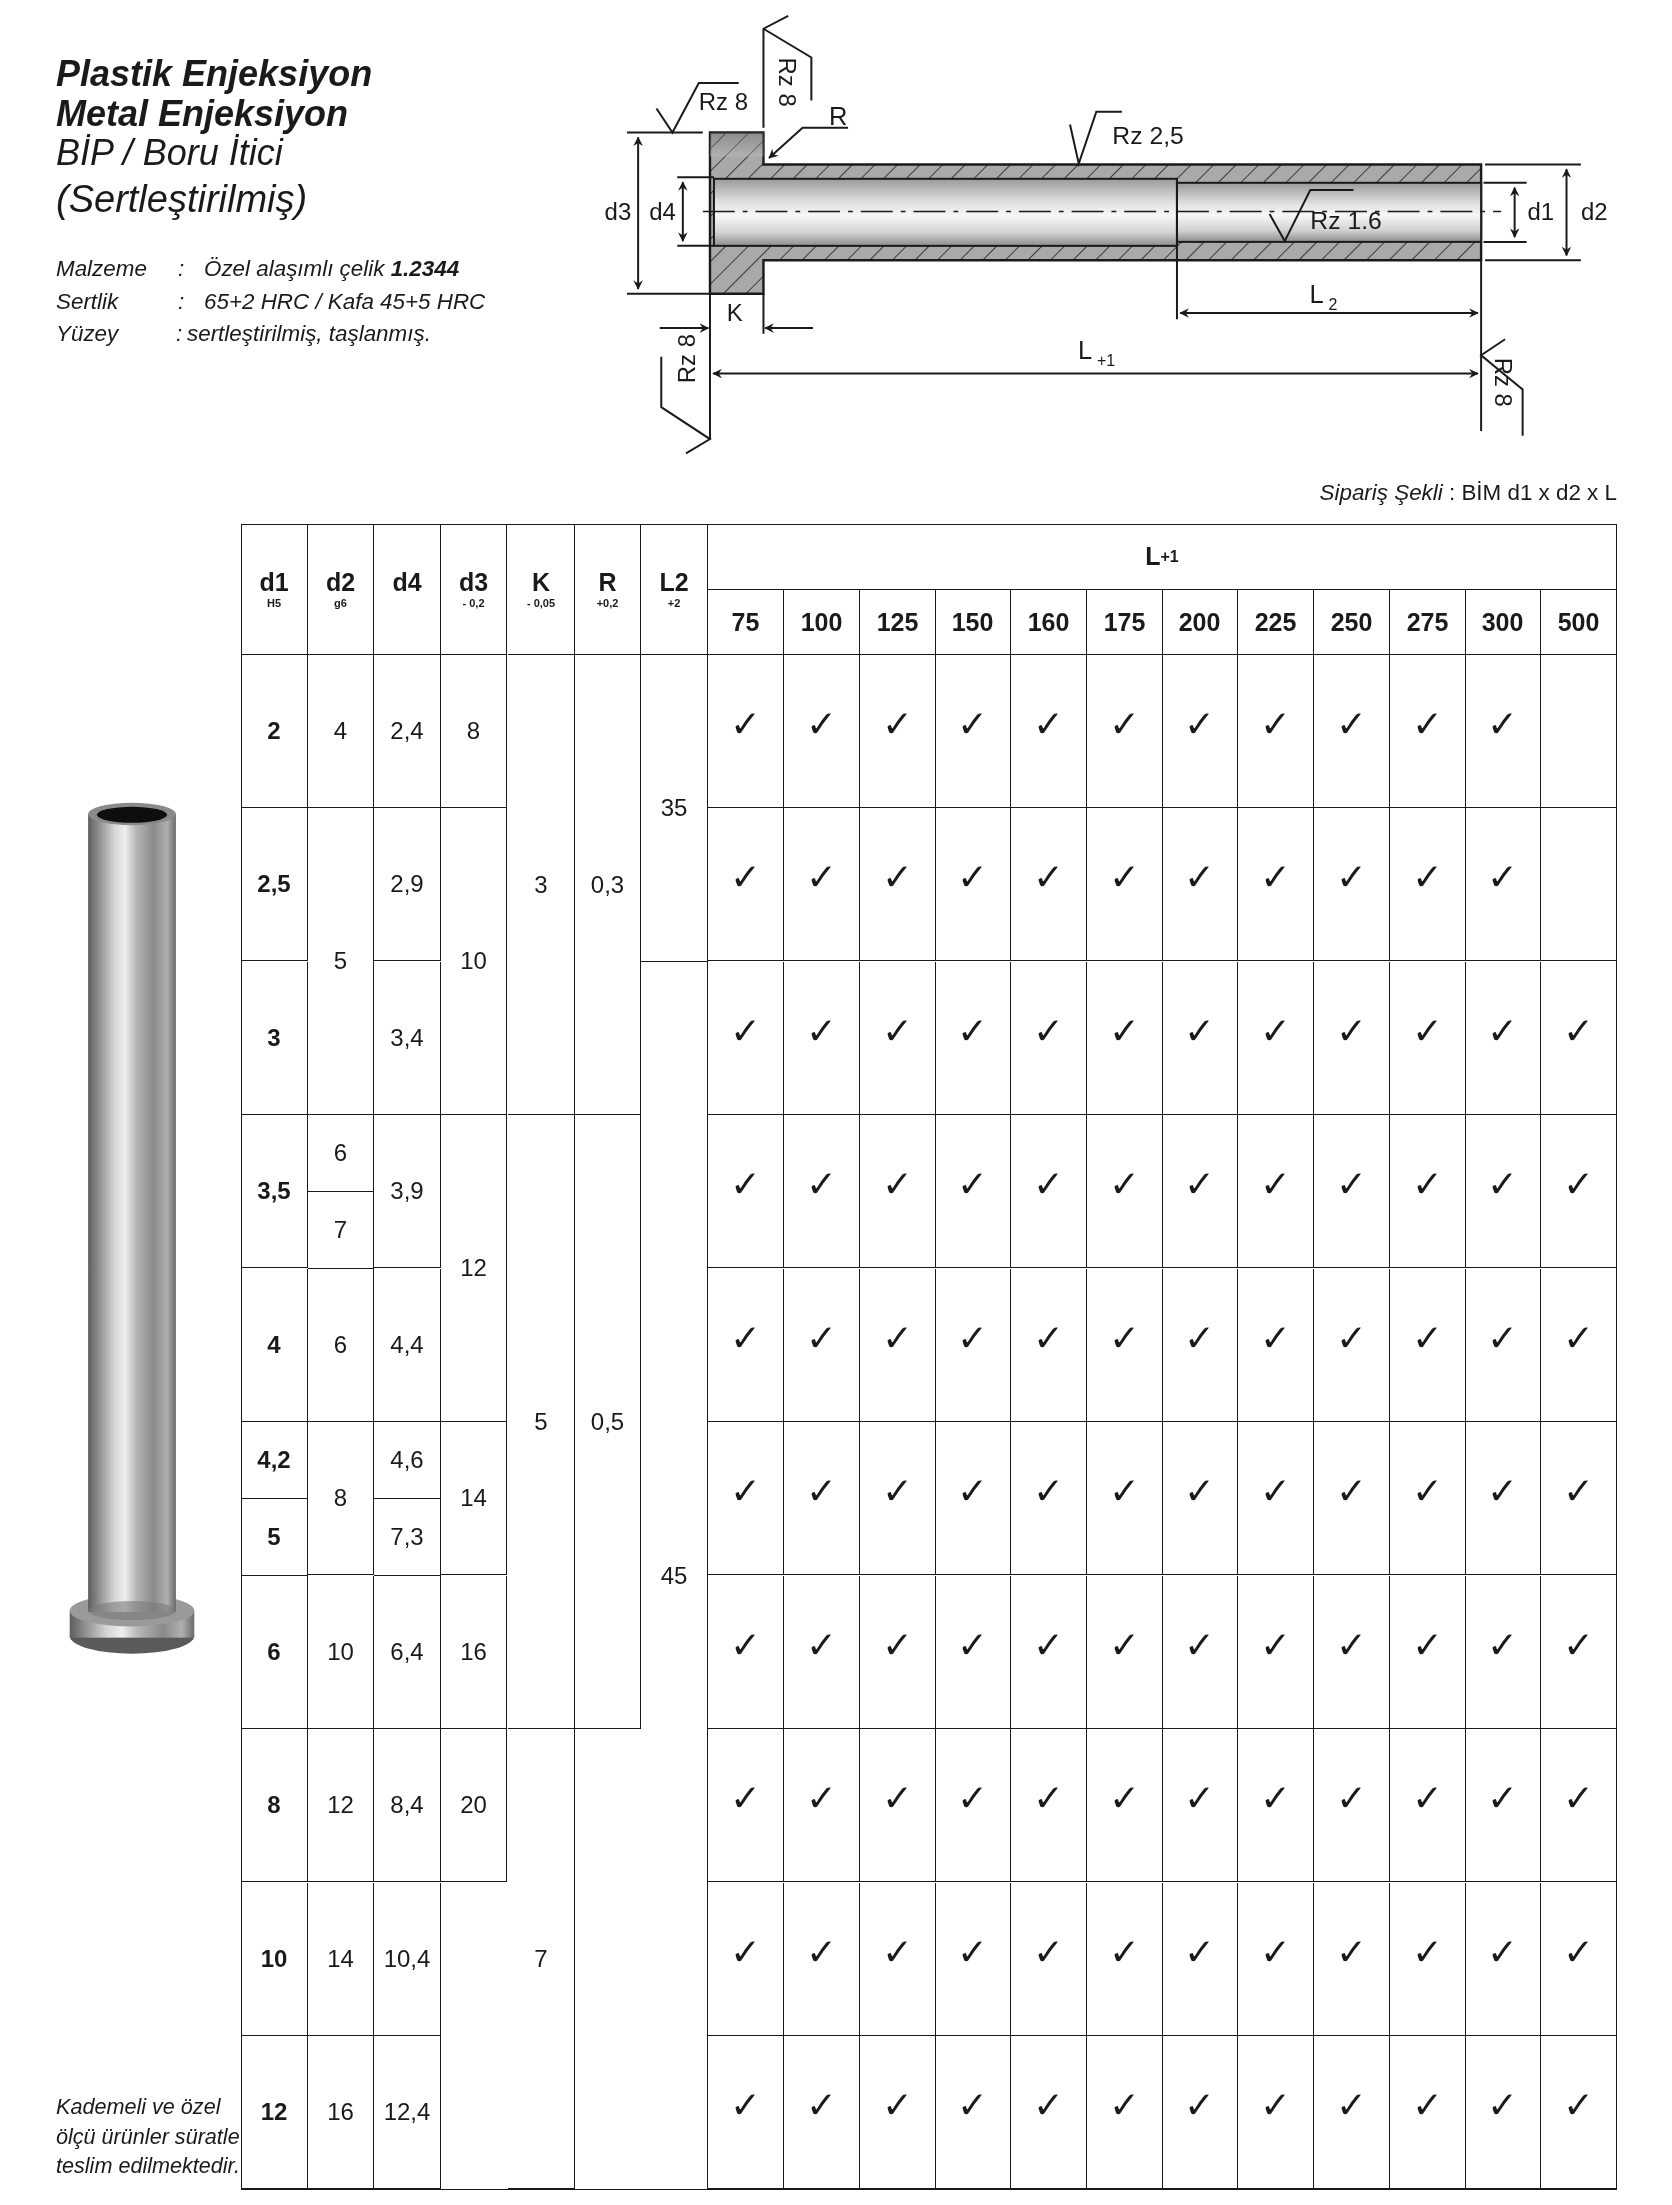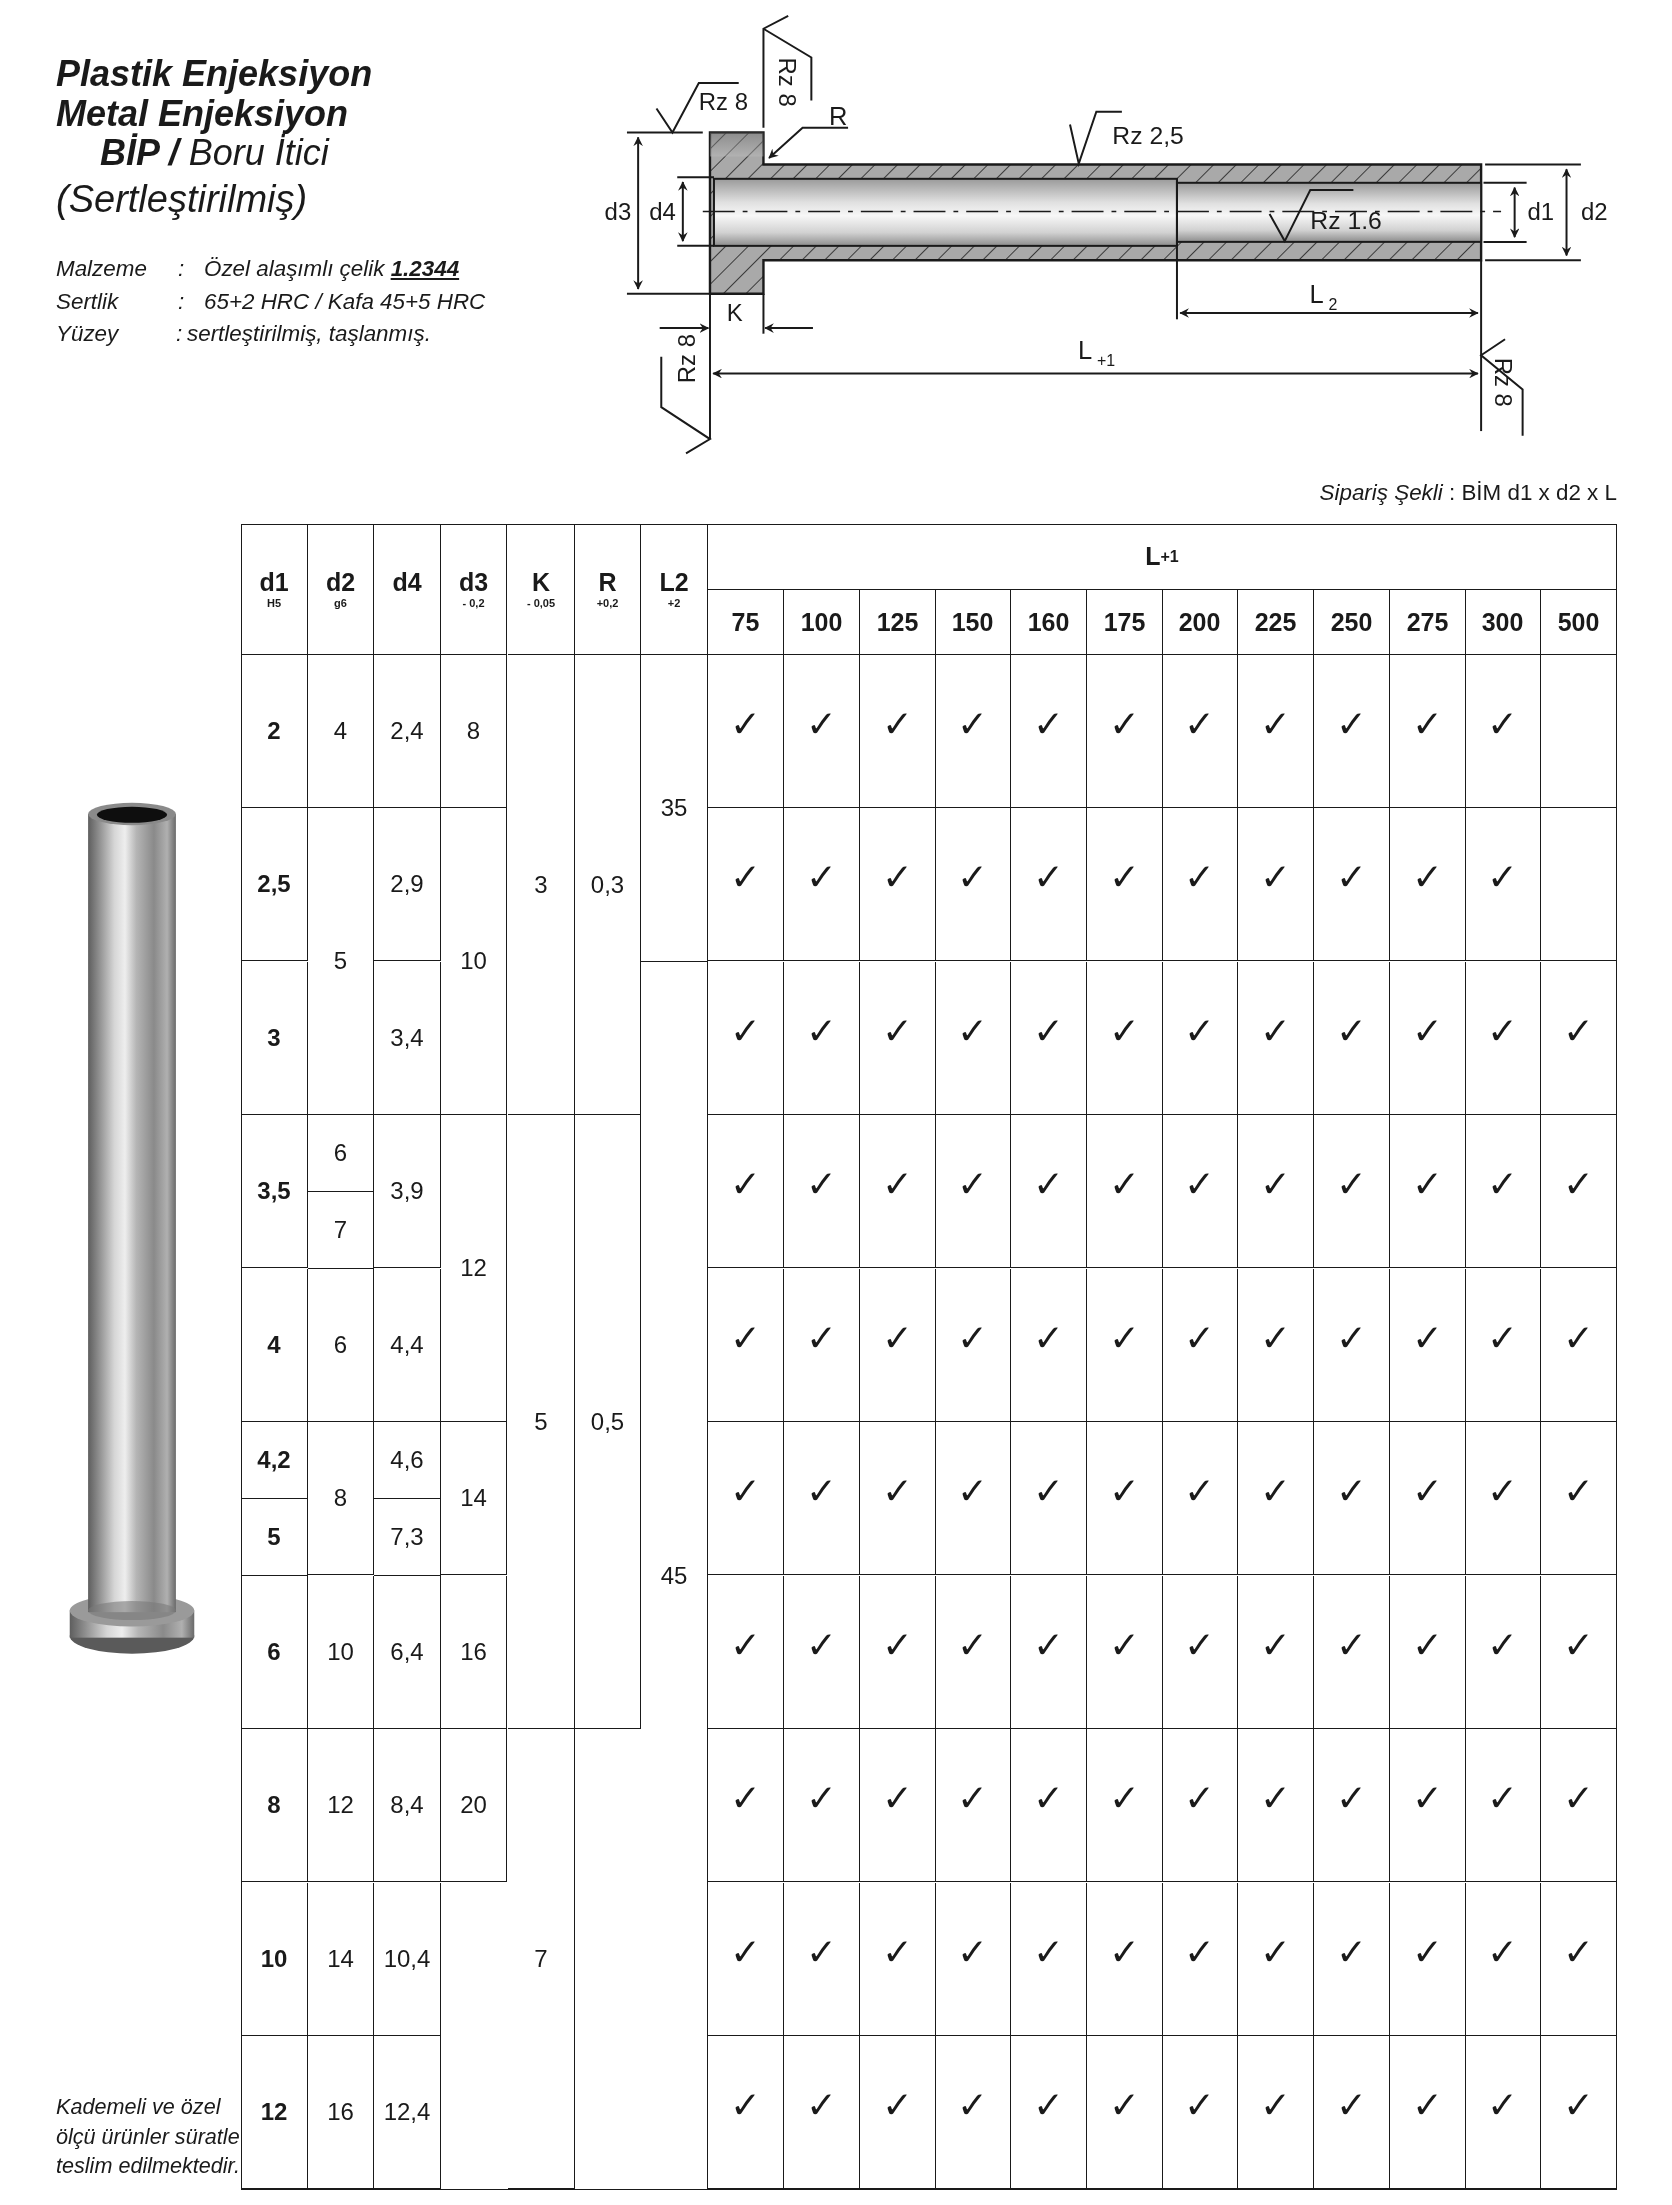--- a/index.html
+++ b/index.html
@@ -4,28 +4,28 @@
 <style>
   html, body { margin: 0; padding: 0; background: #ffffff; }
   body { width: 1673px; height: 2205px; position: relative; overflow: hidden;
          font-family: "Liberation Sans", "DejaVu Sans", sans-serif; color: #1a1a1a; }
 
   
   .title { position: absolute; left: 56px; font-style: italic; white-space: nowrap; line-height: 1; }
   .t1 { top: 56px; font-size: 36px; font-weight: bold; }
   .t2 { top: 96px; font-size: 36px; font-weight: bold; }
   .t3 { top: 135px; font-size: 36px; }
-  .t3 b { font-weight: bold; margin-left: 44px; }
+  .t3 b { font-weight: normal; }
   .t4 { top: 180px; font-size: 38px; }
 
   .spec { position: absolute; left: 56px; font-style: italic; font-size: 22.4px; line-height: 1; white-space: nowrap; }
   .spec .k { position: absolute; left: 0; }
   .spec .c { position: absolute; left: 122px; }
   .spec .v { position: absolute; left: 148px; }
-  .spec .v b { font-weight: bold; font-style: italic; text-decoration: underline; }
+  .spec .v b { font-weight: bold; font-style: italic; }
 
   
   #drawing { position: absolute; left: 0; top: 0; width: 1673px; height: 463px; }
   #drawing text { font-family: "Liberation Sans", sans-serif; fill: #1a1a1a; }
 
   
   .order { position: absolute; right: 56px; top: 480px; font-size: 22.4px; white-space: nowrap; }
   .order i { font-style: italic; }
 
   

